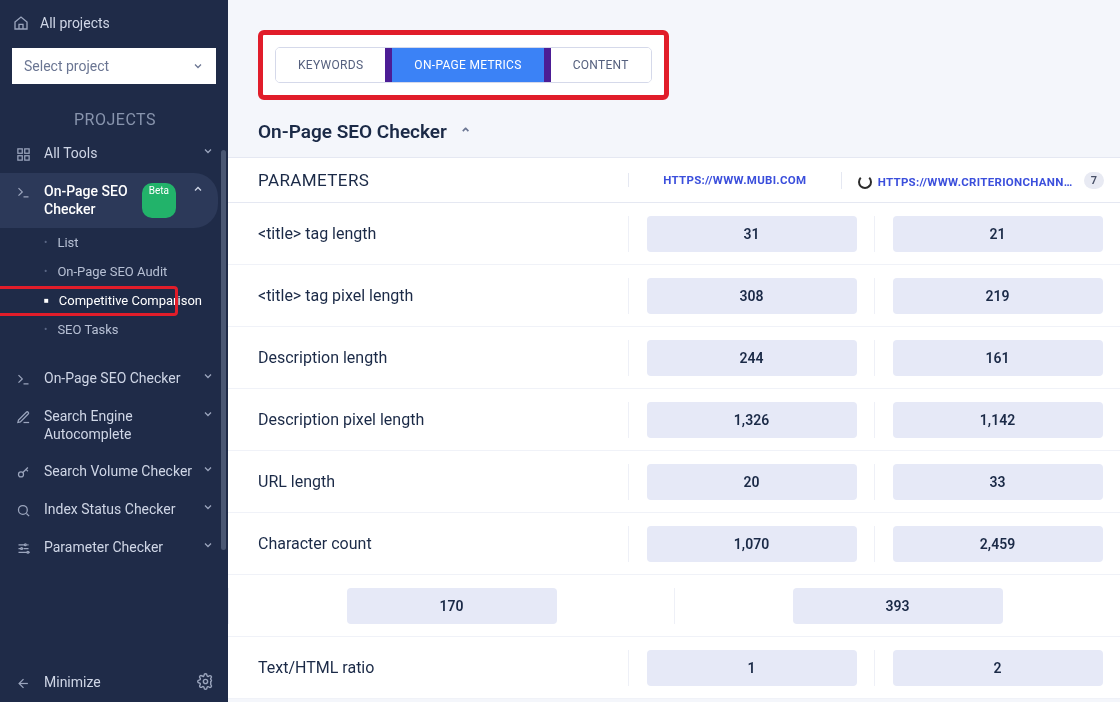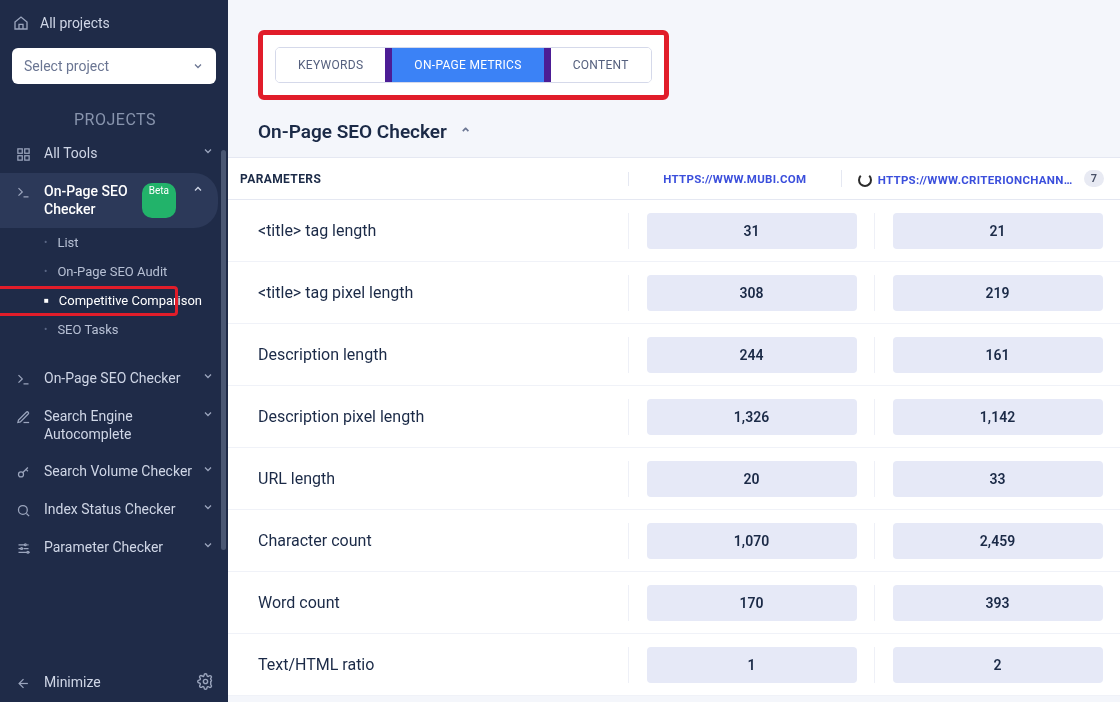--- a/index.html
+++ b/index.html
@@ -49,21 +49,21 @@
     color: #9ba5bd;
   }
   .side-row .label {
     flex: 1;
     color: #cfd6e6;
     font-size: 14px;
   }
   .select-project {
     margin: 8px 12px 8px 12px;
     background: #ffffff;
-    border-radius: 6px;
+    border-radius: 0;
     padding: 10px 12px;
     display: flex;
     align-items: center;
     justify-content: space-between;
     color: #6b7693;
     cursor: pointer;
     gap: 34px;
   }
   .side-section-label {
     padding: 18px 12px 6px 14px;
@@ -213,23 +213,23 @@
     border-top: 1px solid #e5e8f2;
   }
   .thead {
     display: flex;
     align-items: center;
     border-bottom: 1px solid #e5e8f2;
     padding: 12px 0;
   }
   .col-param {
     width: 400px;
-    padding-left: 12px;
-    font-size: 12px;
-    font-weight: 700;
+    padding-left: 30px;
+    font-size: 17px;
+    font-weight: 400;
     letter-spacing: 0.4px;
     color: #1b2a47;
   }
   .col-site {
     flex: 1;
     text-align: center;
     font-size: 11.5px;
     font-weight: 700;
     color: #3b4fdc;
     padding: 0 16px;
@@ -538,21 +538,20 @@
         <div class="trow">
           <div class="param">Character count</div>
           <div class="cell">
             <div class="pill">1,070</div>
           </div>
           <div class="cell">
             <div class="pill">2,459</div>
           </div>
         </div>
         <div class="trow">
-          <div class="param">Word count</div>
           <div class="cell">
             <div class="pill">170</div>
           </div>
           <div class="cell">
             <div class="pill">393</div>
           </div>
         </div>
         <div class="trow">
           <div class="param">Text/HTML ratio</div>
           <div class="cell">

